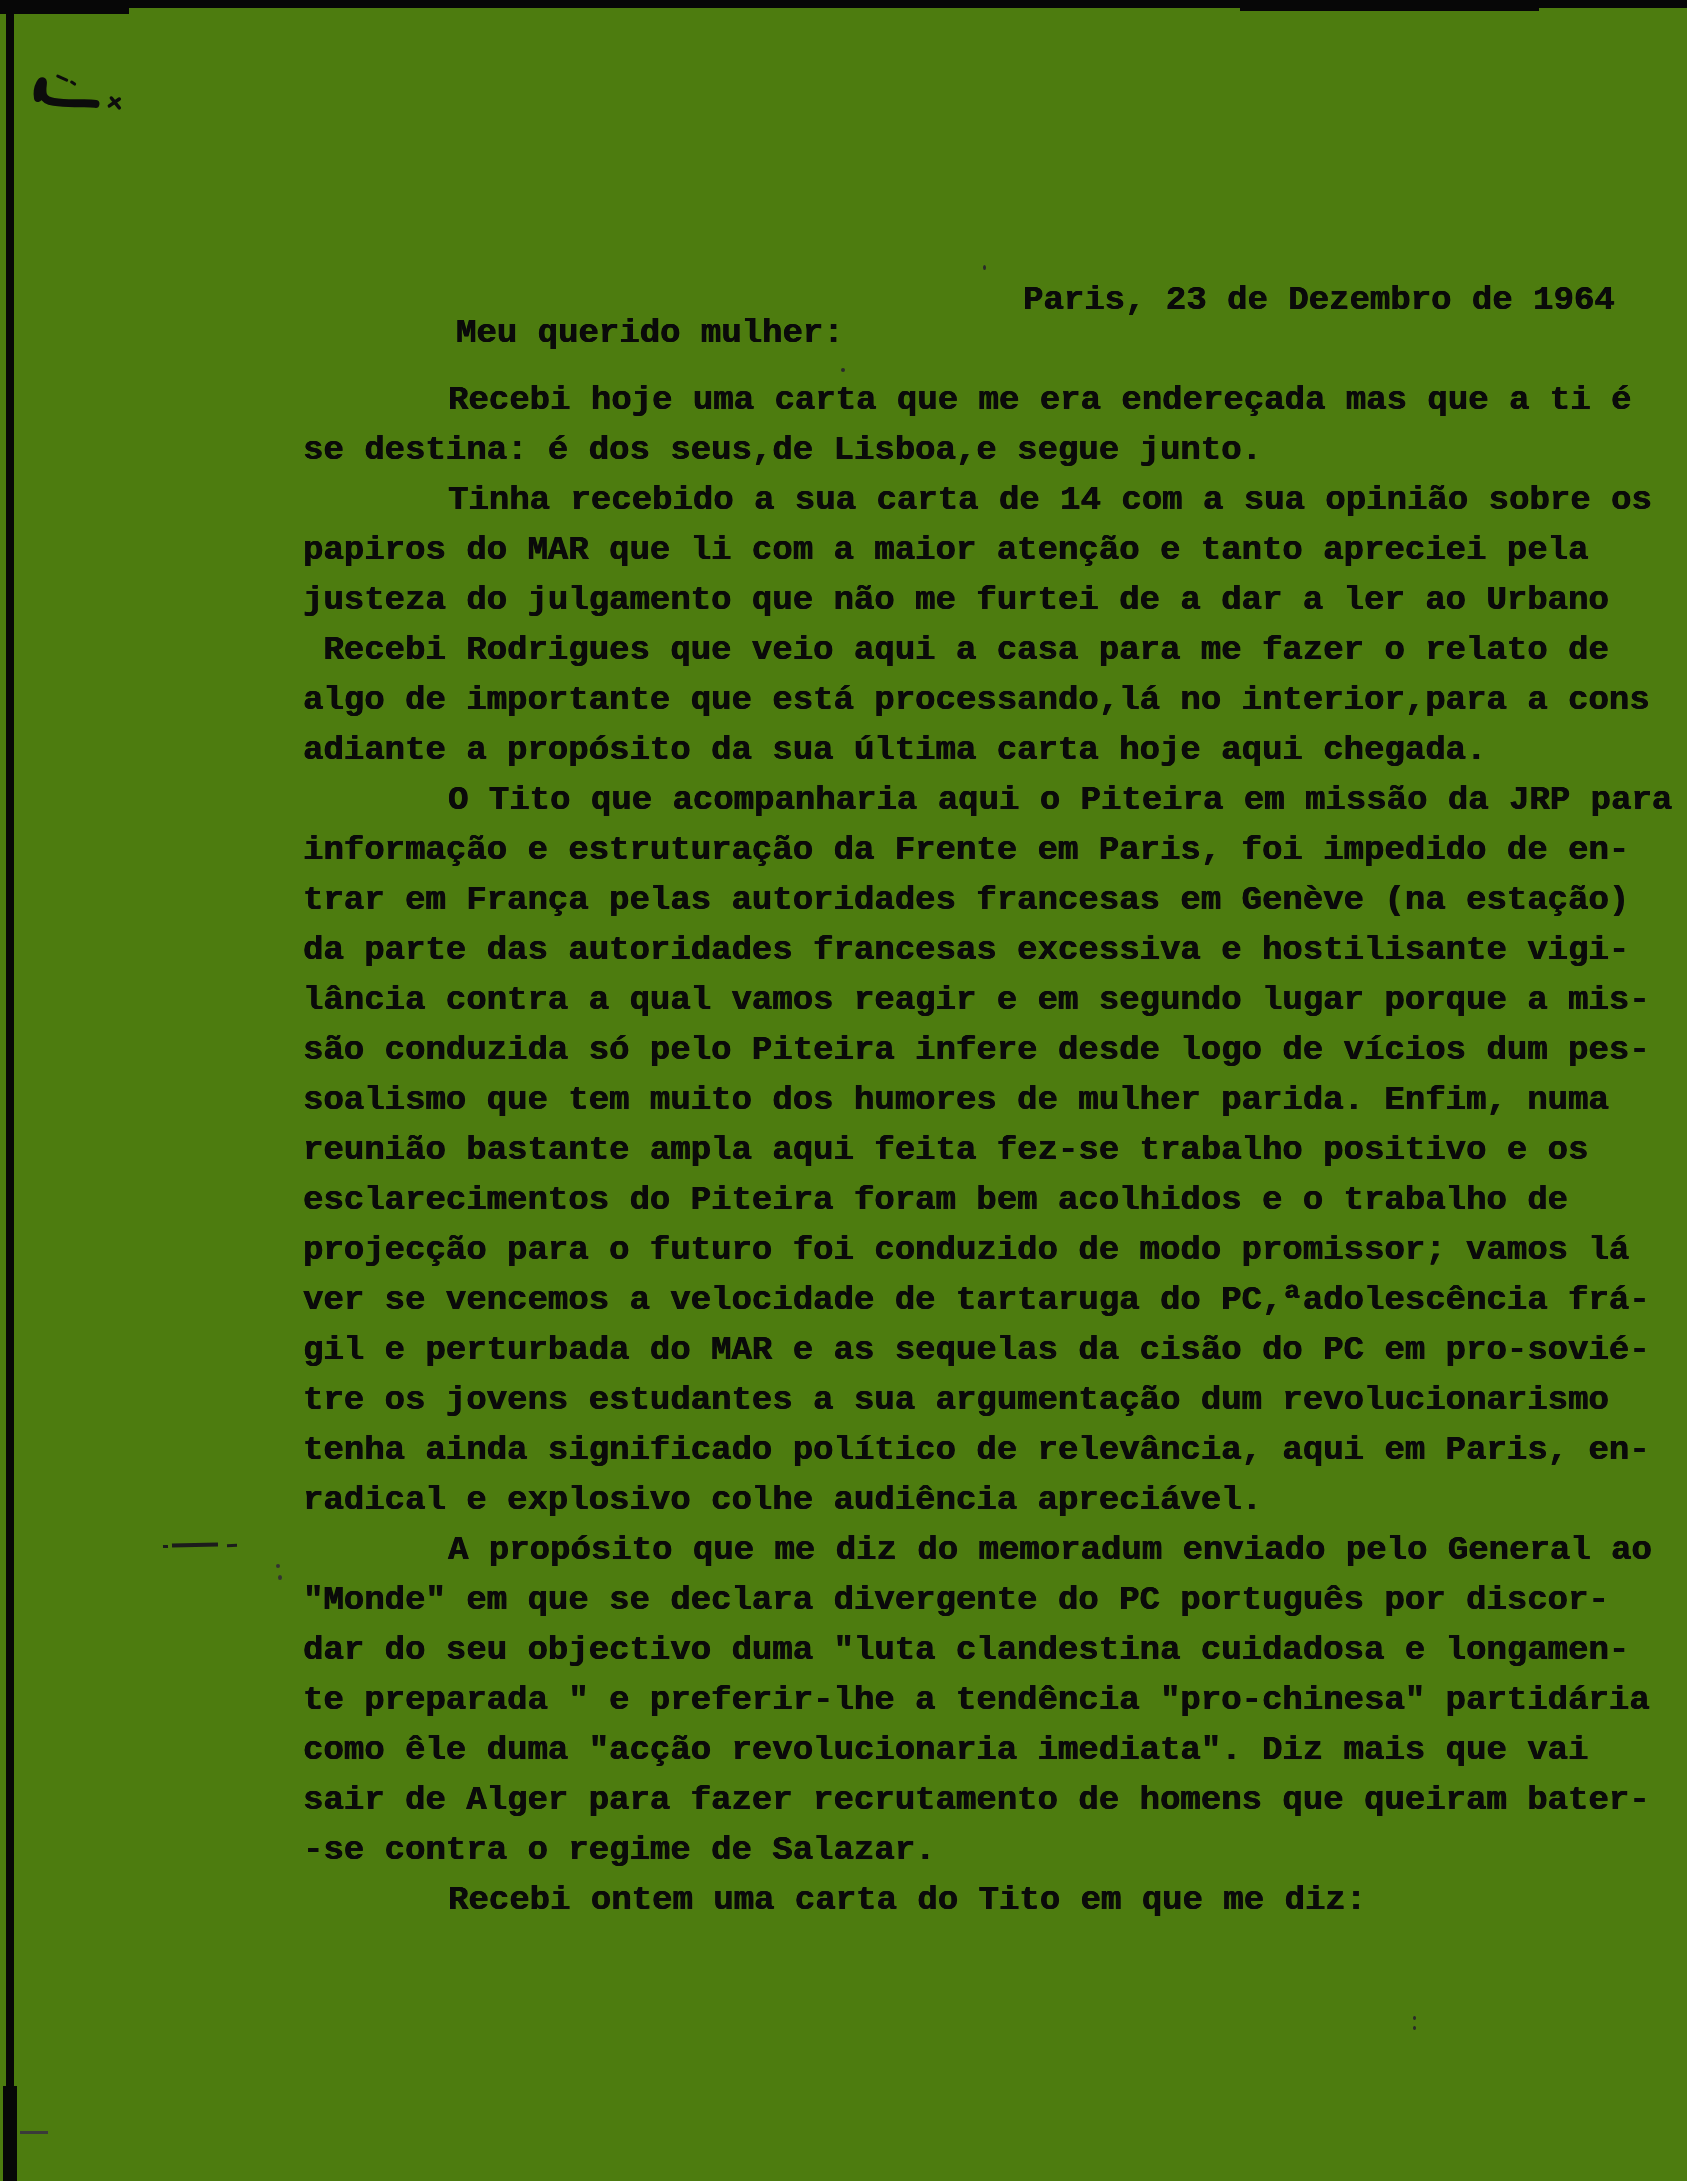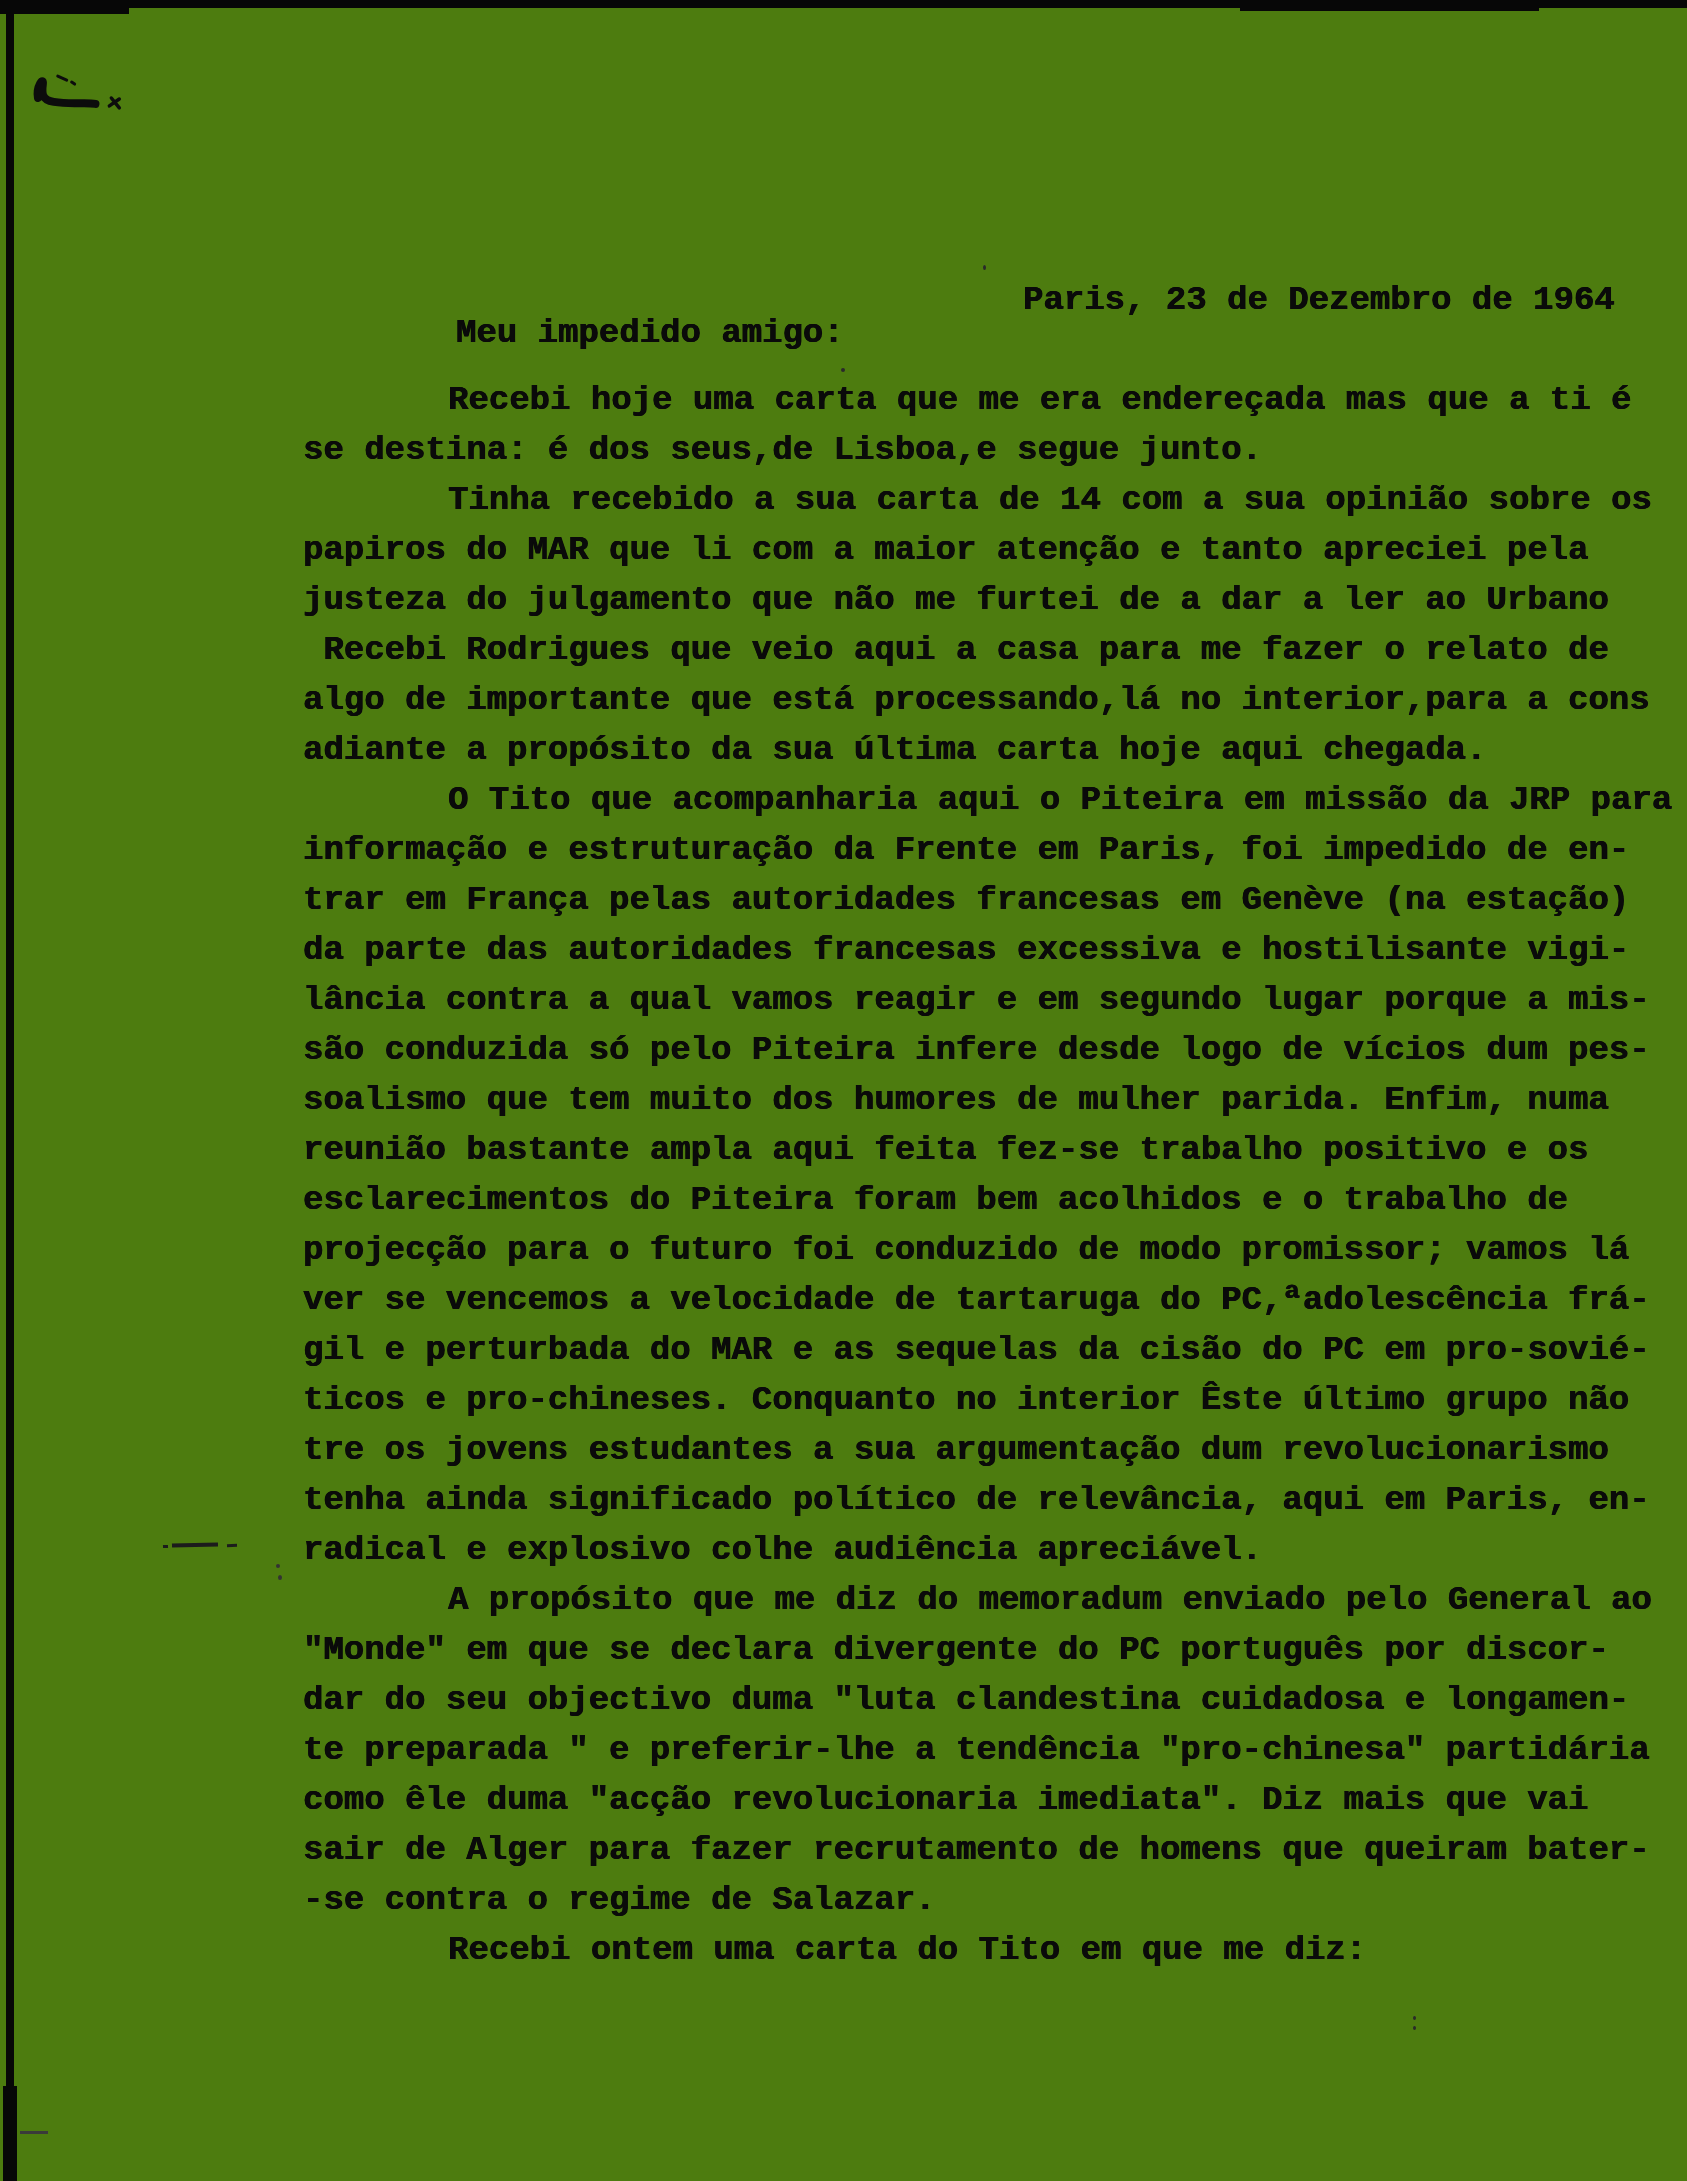--- a/index.html
+++ b/index.html
@@ -98,21 +98,21 @@
   <div class="pencil-dash p3"></div>
   <div class="pencil-dash p4"></div>
   <div class="speck s1"></div>
   <div class="speck s2"></div>
   <div class="speck s3"></div>
   <div class="speck s4"></div>
   <div class="speck s5"></div>
   <div class="speck s6"></div>
 
   <div class="typed date">Paris, 23 de Dezembro de 1964</div>
-  <div class="typed salutation">Meu impedido amigo:</div>
+  <div class="typed salutation">Meu querido mulher:</div>
   <div class="typed body-block">
       <div class="line indent">Recebi hoje uma carta que me era endereçada mas que a ti é</div>
       <div class="line">se destina: é dos seus,de Lisboa,e segue junto.</div>
       <div class="line indent">Tinha recebido a sua carta de 14 com a sua opinião sobre os</div>
       <div class="line">papiros do MAR que li com a maior atenção e tanto apreciei pela</div>
       <div class="line">justeza do julgamento que não me furtei de a dar a ler ao Urbano</div>
       <div class="line"> Recebi Rodrigues que veio aqui a casa para me fazer o relato de</div>
       <div class="line">algo de importante que está processando,lá no interior,para a cons</div>
       <div class="line">adiante a propósito da sua última carta hoje aqui chegada.</div>
       <div class="line indent">O Tito que acompanharia aqui o Piteira em missão da JRP para</div>
@@ -120,21 +120,20 @@
       <div class="line">trar em França pelas autoridades francesas em Genève (na estação)</div>
       <div class="line">da parte das autoridades francesas excessiva e hostilisante vigi-</div>
       <div class="line">lância contra a qual vamos reagir e em segundo lugar porque a mis-</div>
       <div class="line">são conduzida só pelo Piteira infere desde logo de vícios dum pes-</div>
       <div class="line">soalismo que tem muito dos humores de mulher parida. Enfim, numa</div>
       <div class="line">reunião bastante ampla aqui feita fez-se trabalho positivo e os</div>
       <div class="line">esclarecimentos do Piteira foram bem acolhidos e o trabalho de</div>
       <div class="line">projecção para o futuro foi conduzido de modo promissor; vamos lá</div>
       <div class="line">ver se vencemos a velocidade de tartaruga do PC,ªadolescência frá-</div>
       <div class="line">gil e perturbada do MAR e as sequelas da cisão do PC em pro-sovié-</div>
-      <div class="line">ticos e pro-chineses. Conquanto no interior Êste último grupo não</div>
       <div class="line">tre os jovens estudantes a sua argumentação dum revolucionarismo</div>
       <div class="line">tenha ainda significado político de relevância, aqui em Paris, en-</div>
       <div class="line">radical e explosivo colhe audiência apreciável.</div>
       <div class="line indent">A propósito que me diz do memoradum enviado pelo General ao</div>
       <div class="line">"Monde" em que se declara divergente do PC português por discor-</div>
       <div class="line">dar do seu objectivo duma "luta clandestina cuidadosa e longamen-</div>
       <div class="line">te preparada " e preferir-lhe a tendência "pro-chinesa" partidária</div>
       <div class="line">como êle duma "acção revolucionaria imediata". Diz mais que vai</div>
       <div class="line">sair de Alger para fazer recrutamento de homens que queiram bater-</div>
       <div class="line">-se contra o regime de Salazar.</div>

